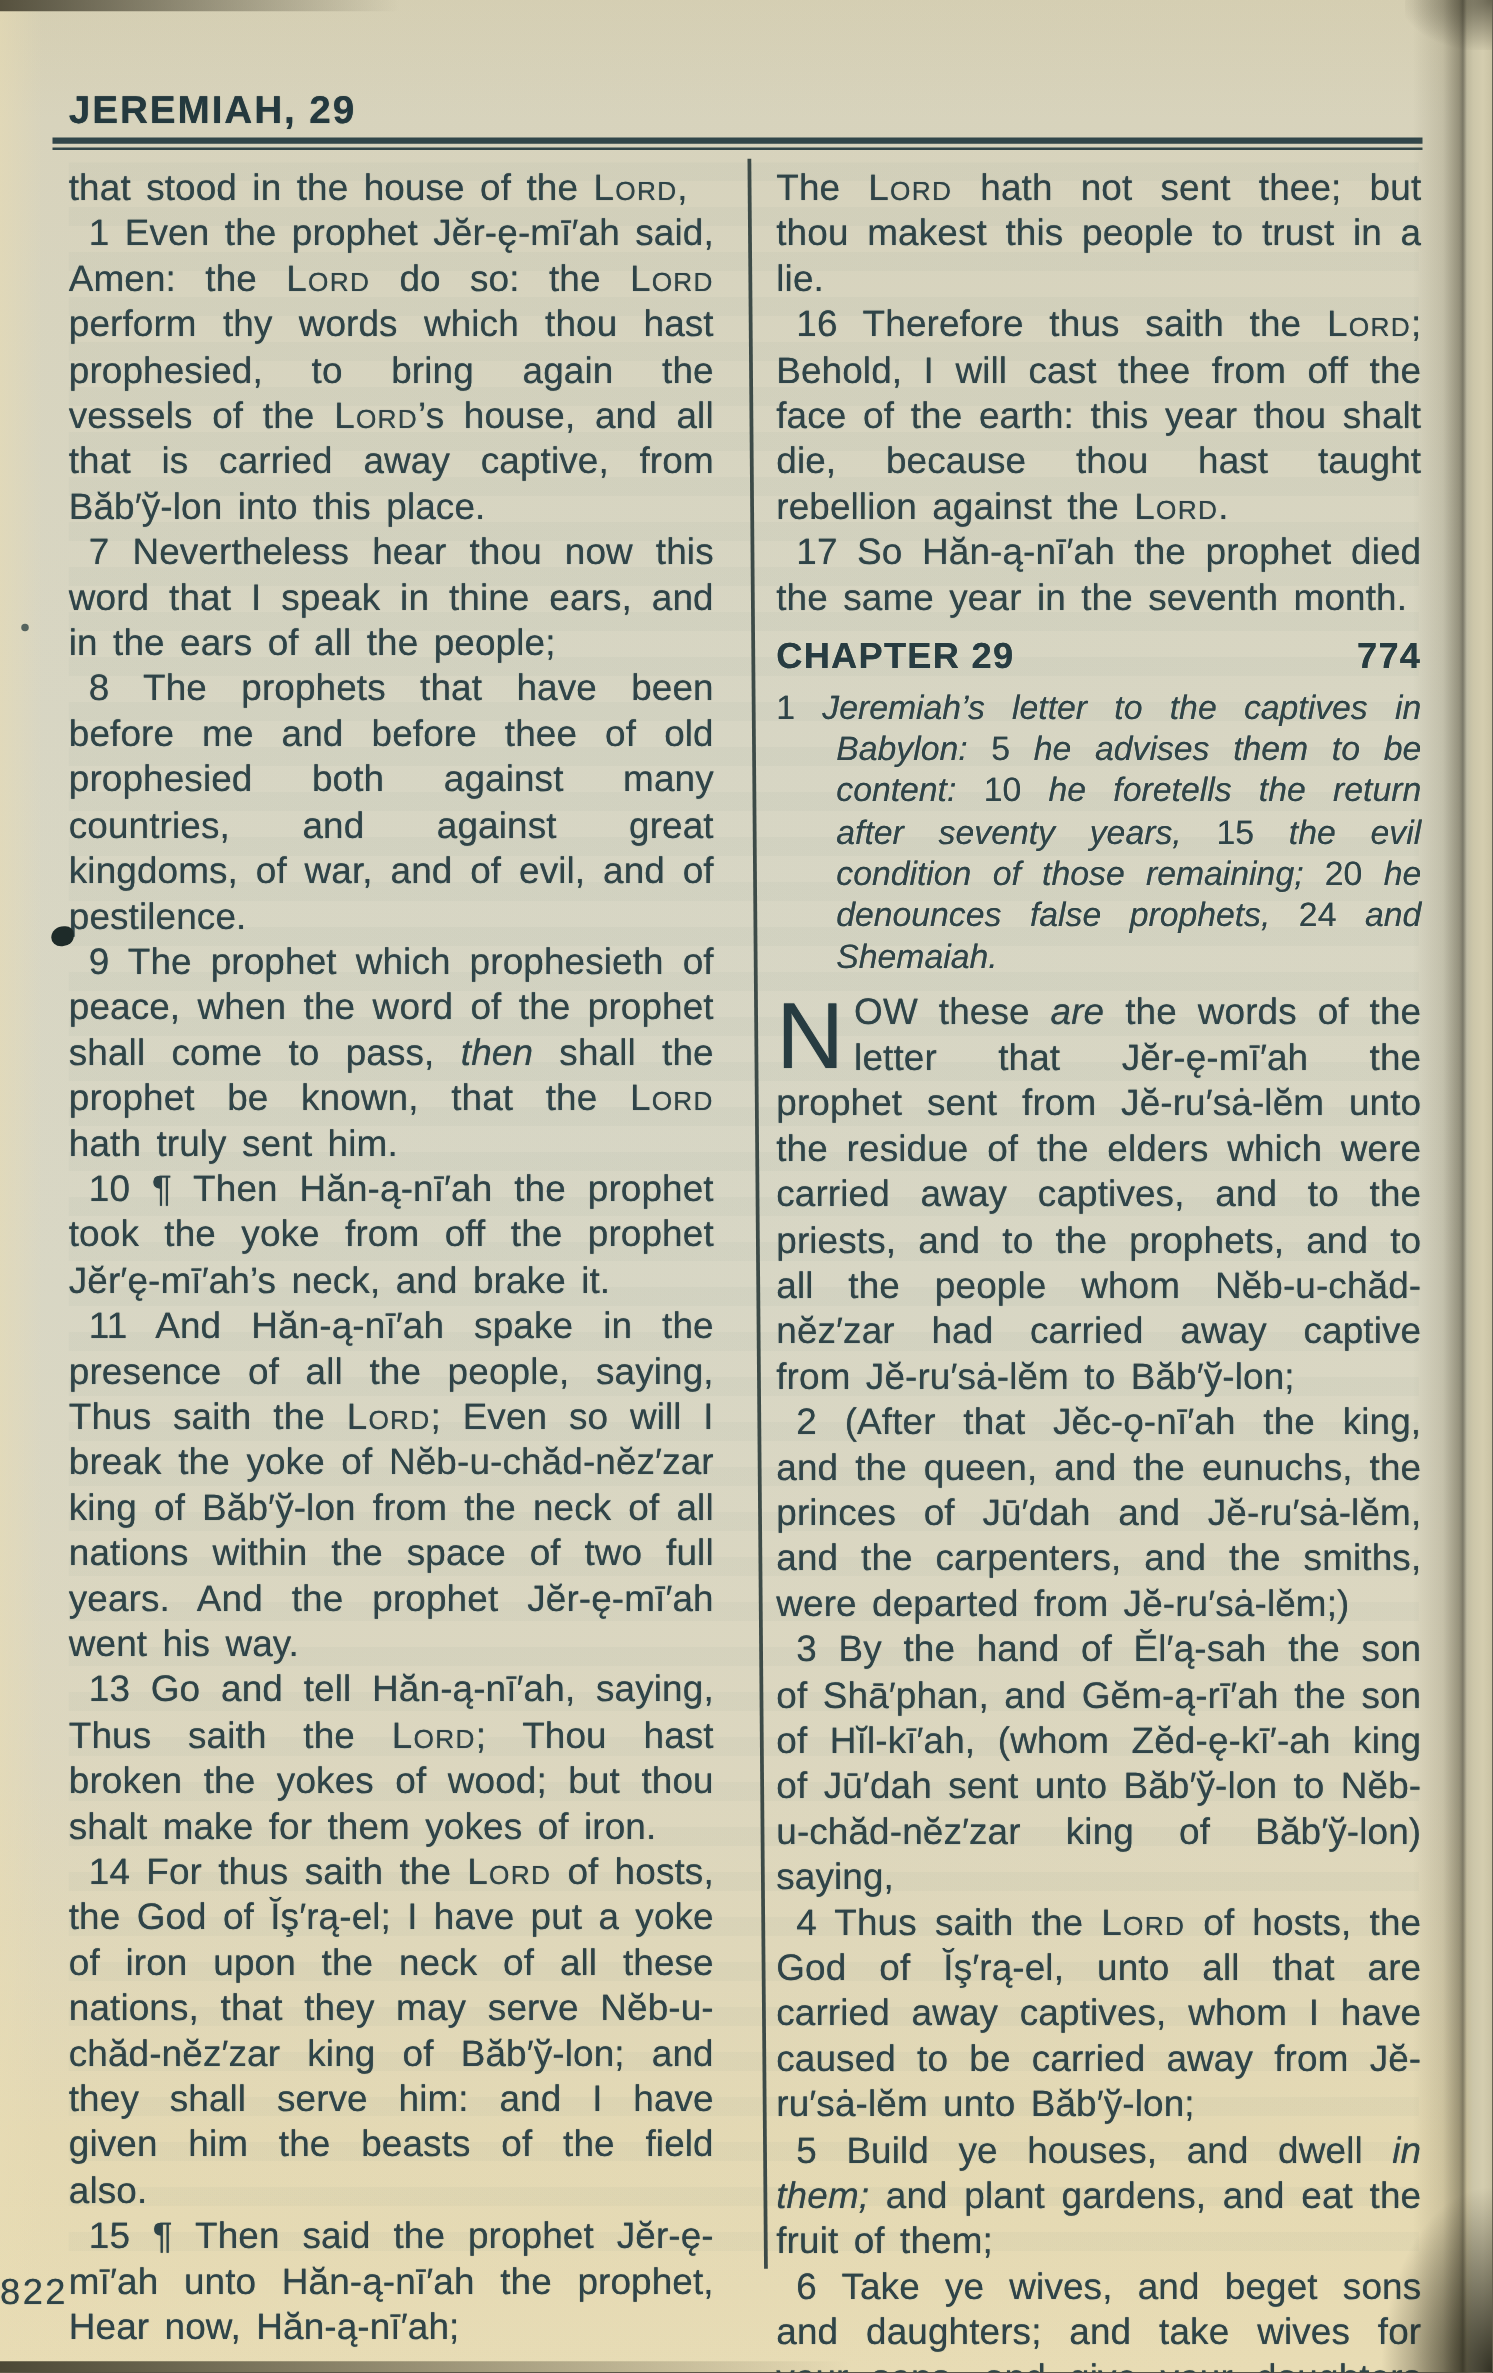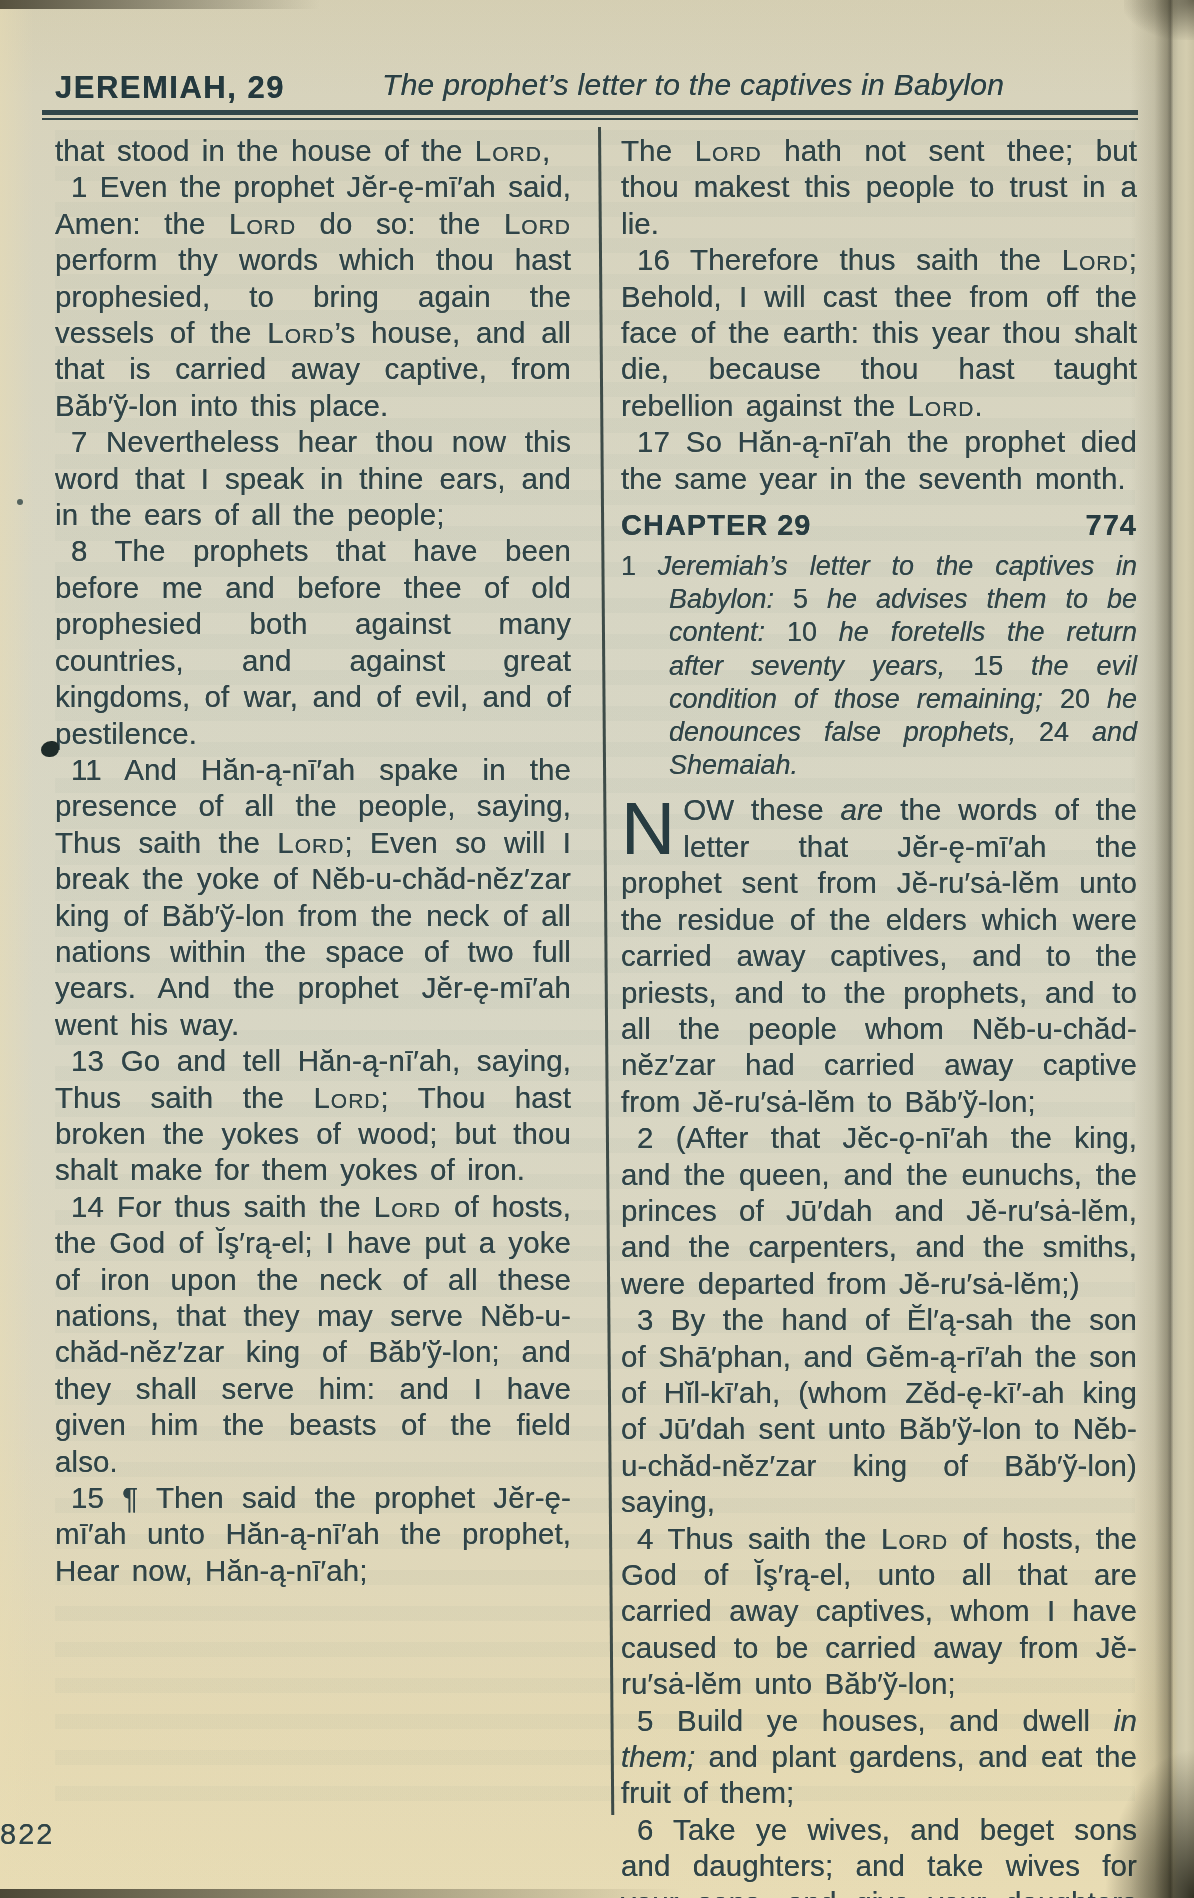--- a/index.html
+++ b/index.html
@@ -64,30 +64,31 @@
     letter-spacing:2px;text-shadow:0 0 0.6px rgba(47,68,72,0.85);}
 </style>
 </head>
 <body>
 
 <div class="page">
   <div class="left-edge-light"></div>
   <div class="ghost"></div>
 
   <div class="header-title">JEREMIAH, 29</div>
-  <div class="running-head">The prophet’s letter to the captives in Babylon</div>
   <div class="rule"></div>
   <div class="divider"></div>
 
   <div class="cols">
     <div class="col">
         <p class="verse noindent"><span>that stood in the house of the </span><span class="sc">Lord</span><span>,</span></p>
         <p class="verse"><span>1 Even the prophet Jĕr-ę-mī′ah said, Amen: the </span><span class="sc">Lord</span><span> do so: the </span><span class="sc">Lord</span><span> perform thy words which thou hast prophesied, to bring again the vessels of the </span><span class="sc">Lord</span><span>’s house, and all that is carried away captive, from Băb′ў-lon into this place.</span></p>
         <p class="verse"><span>7 Nevertheless hear thou now this word that I speak in thine ears, and in the ears of all the people;</span></p>
         <p class="verse"><span>8 The prophets that have been before me and before thee of old prophesied both against many countries, and against great kingdoms, of war, and of evil, and of pestilence.</span></p>
+        <p class="verse"><span>9 The prophet which prophesieth of peace, when the word of the prophet shall come to pass, </span><span class="it">then</span><span> shall the prophet be known, that the </span><span class="sc">Lord</span><span> hath truly sent him.</span></p>
+        <p class="verse"><span>10 ¶ Then Hăn-ą-nī′ah the prophet took the yoke from off the prophet Jĕr′ę-mī′ah’s neck, and brake it.</span></p>
         <p class="verse"><span>11 And Hăn-ą-nī′ah spake in the presence of all the people, saying, Thus saith the </span><span class="sc">Lord</span><span>; Even so will I break the yoke of Nĕb-u-chăd-nĕz′zar king of Băb′ў-lon from the neck of all nations within the space of two full years. And the prophet Jĕr-ę-mī′ah went his way.</span></p>
         <p class="verse"><span>13 Go and tell Hăn-ą-nī′ah, saying, Thus saith the </span><span class="sc">Lord</span><span>; Thou hast broken the yokes of wood; but thou shalt make for them yokes of iron.</span></p>
         <p class="verse"><span>14 For thus saith the </span><span class="sc">Lord</span><span> of hosts, the God of Ĭş′rą-el; I have put a yoke of iron upon the neck of all these nations, that they may serve Nĕb-u-chăd-nĕz′zar king of Băb′ў-lon; and they shall serve him: and I have given him the beasts of the field also.</span></p>
         <p class="verse"><span>15 ¶ Then said the prophet Jĕr-ę-mī′ah unto Hăn-ą-nī′ah the prophet, Hear now, Hăn-ą-nī′ah;</span></p>
       </div>
     <div class="col">
         <p class="verse noindent"><span>The </span><span class="sc">Lord</span><span> hath not sent thee; but thou makest this people to trust in a lie.</span></p>
         <p class="verse"><span>16 Therefore thus saith the </span><span class="sc">Lord</span><span>; Behold, I will cast thee from off the face of the earth: this year thou shalt die, because thou hast taught rebellion against the </span><span class="sc">Lord</span><span>.</span></p>
         <p class="verse"><span>17 So Hăn-ą-nī′ah the prophet died the same year in the seventh month.</span></p>
         <div class="chapter"><span>CHAPTER 29</span><span class="chnum">774</span></div>

